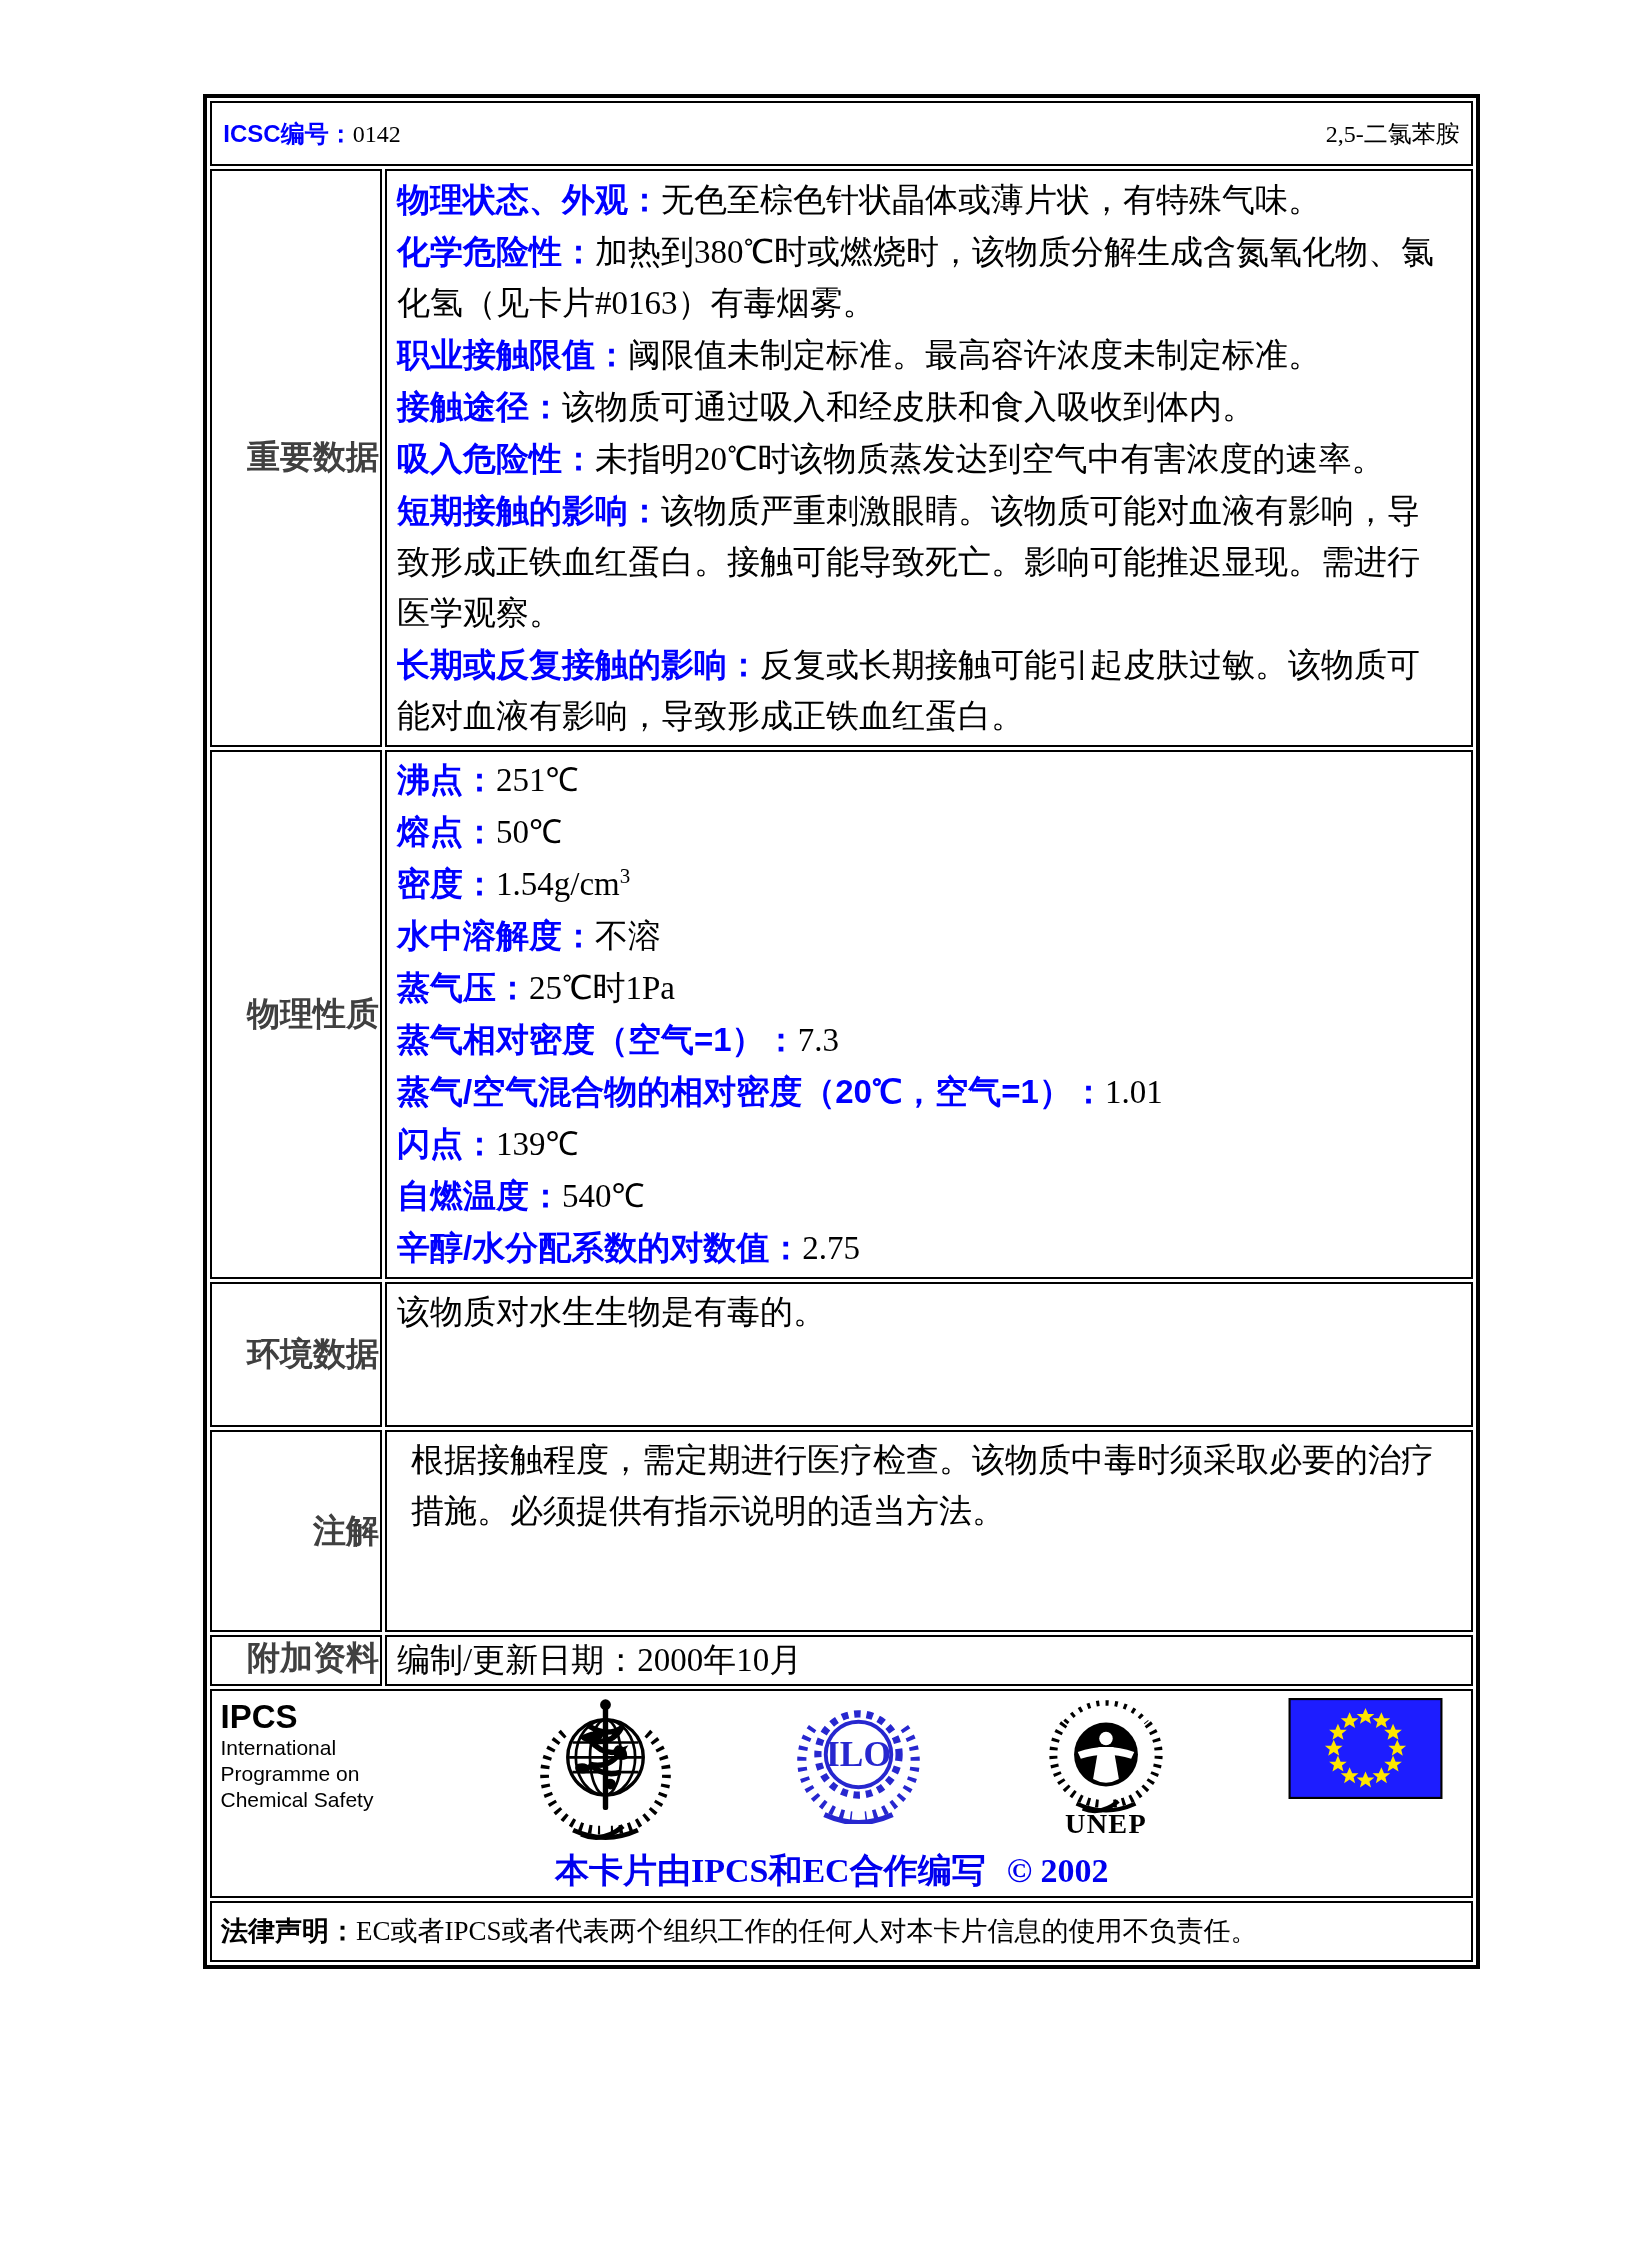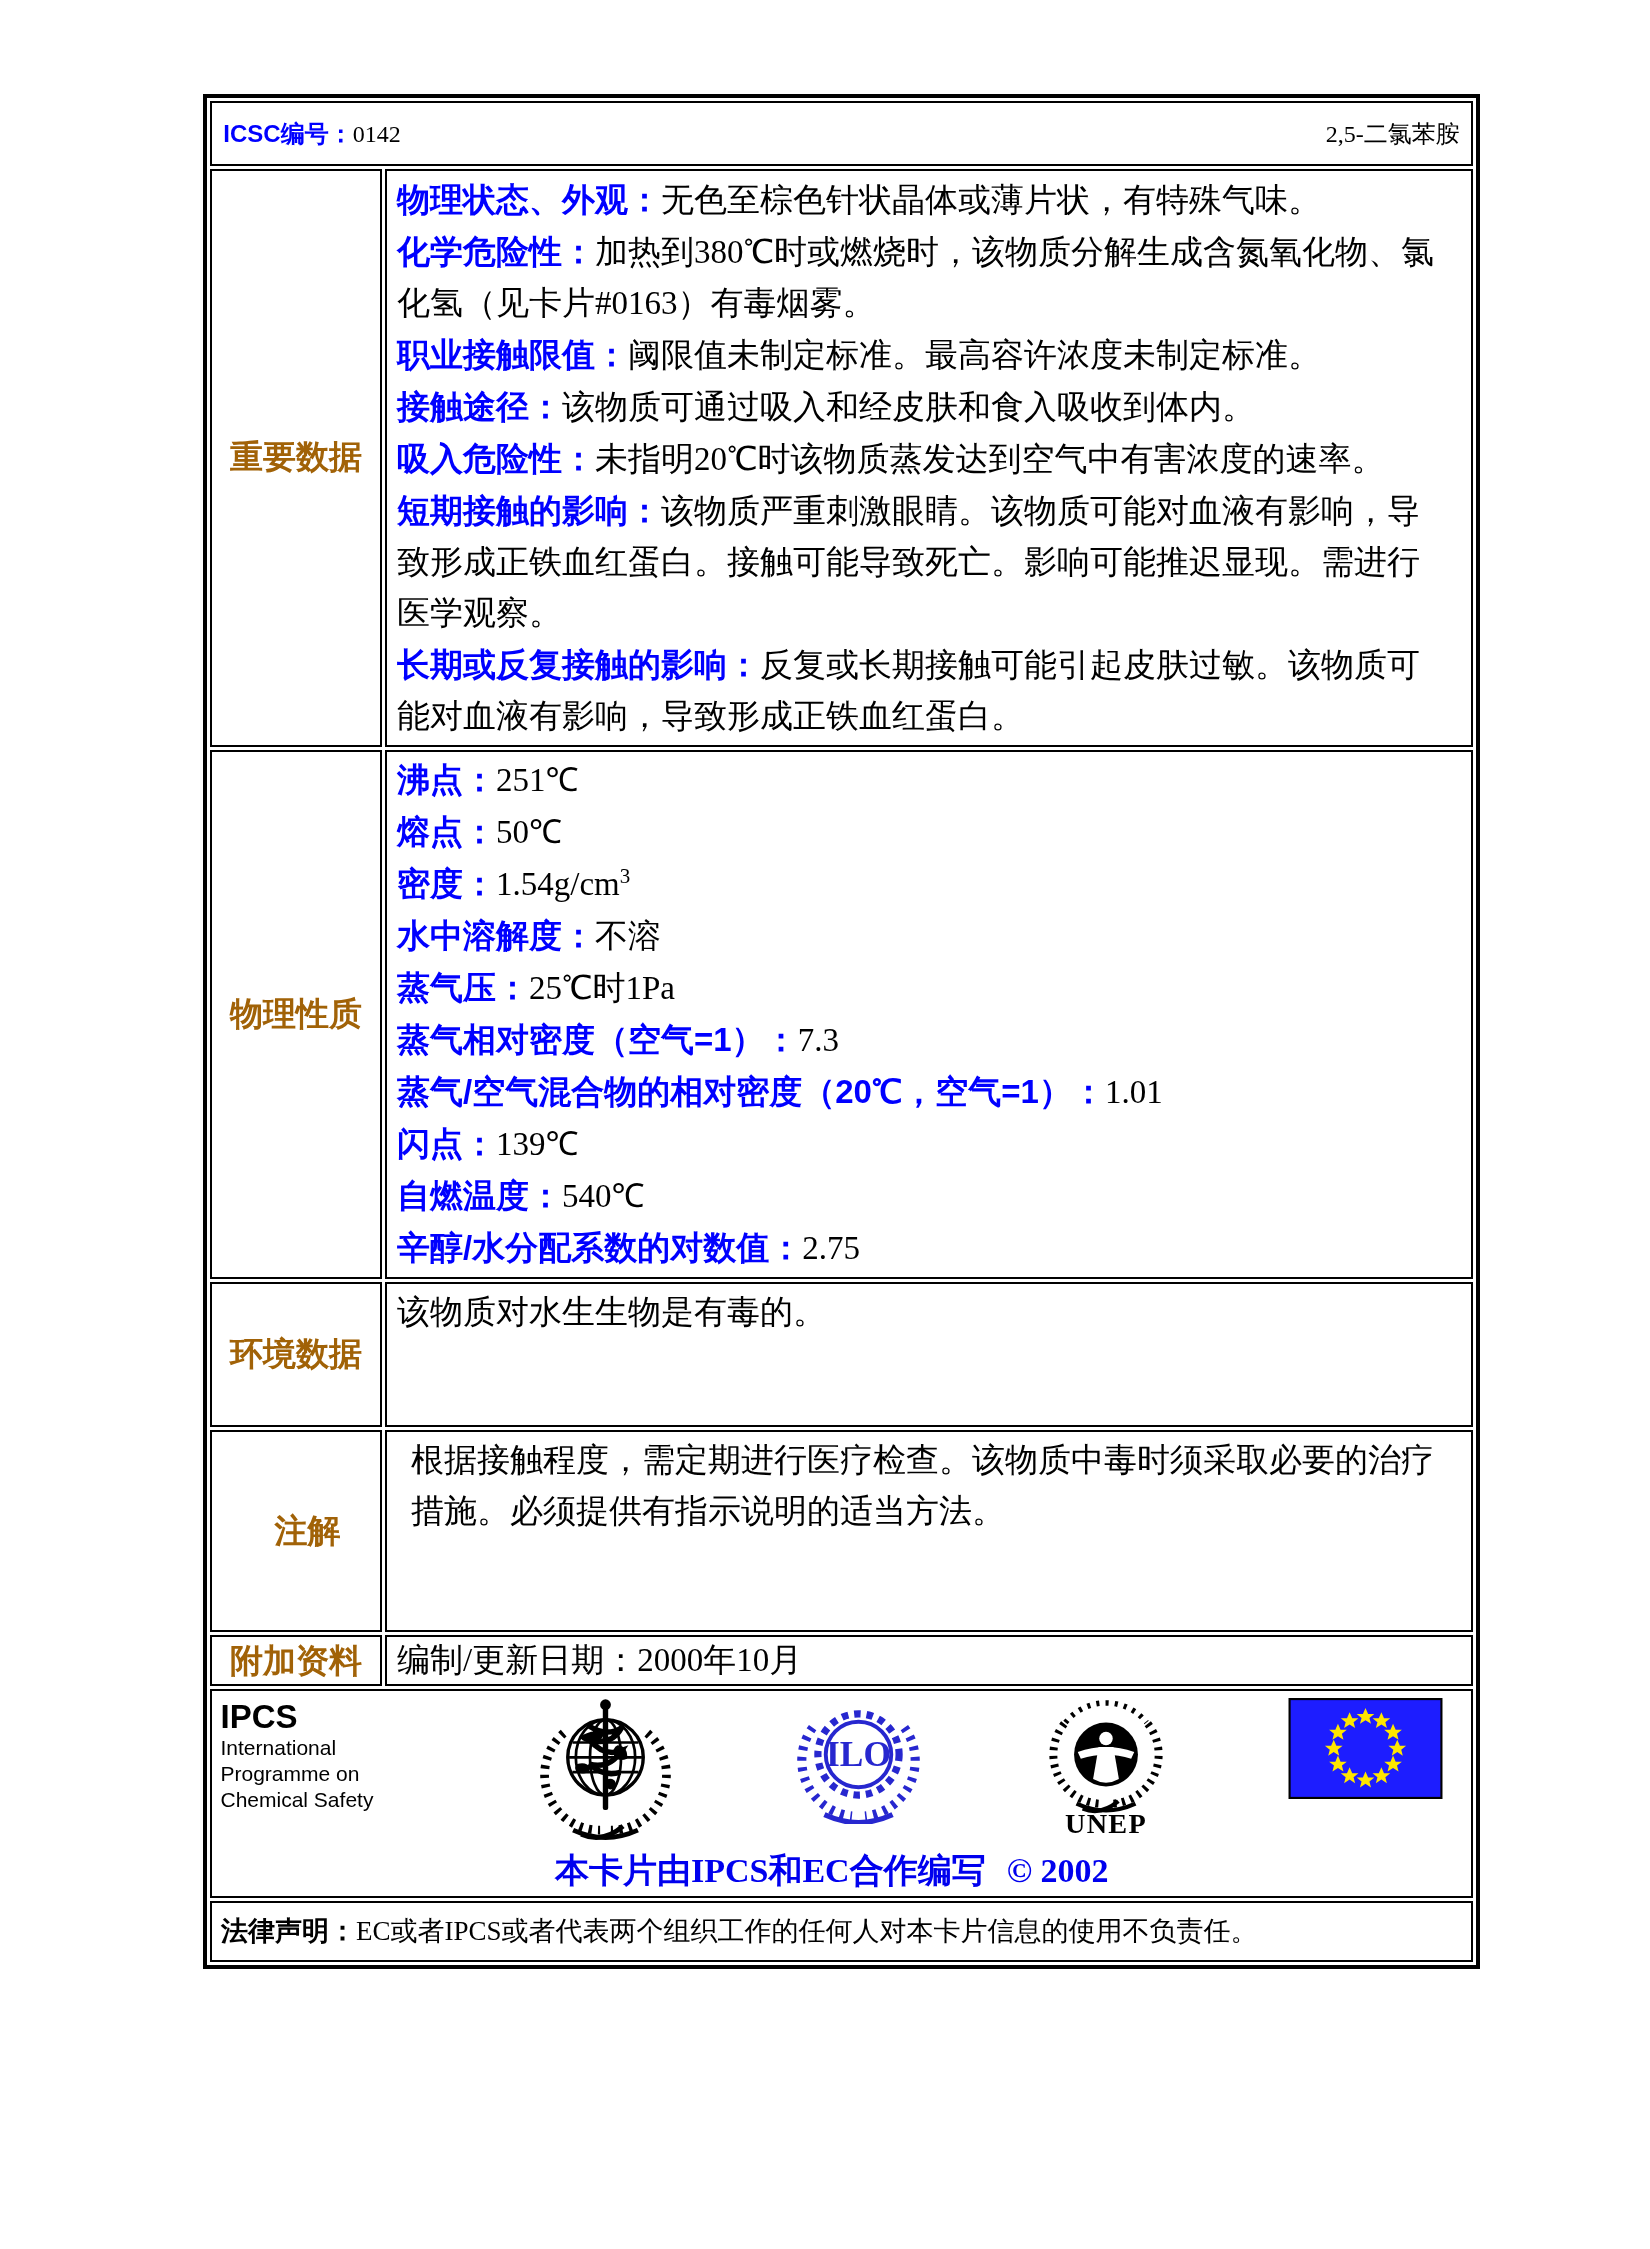--- a/index.html
+++ b/index.html
@@ -8,22 +8,22 @@
   .page-title{position:absolute;top:17px;left:0;width:100%;text-align:center;
         font-family:"Liberation Serif",serif;font-weight:900;font-size:55px;
         letter-spacing:11.3px;color:#ff0000;}
   table.card{position:absolute;top:94px;left:203px;width:1277px;
         border:4.3px solid #000;border-collapse:separate;border-spacing:3.5px;
         background:#fff;table-layout:fixed;}
   td{border:2.1px solid #000;background:#fff;}
   td.hdr{height:61px;vertical-align:middle;padding:0 11.3px;}
   .hdr-flex{display:flex;justify-content:space-between;align-items:center;font-size:24px;}
   .blue-label{color:#0000ff;font-weight:bold;font-family:"Liberation Sans",sans-serif;}
-  td.lblcell{text-align:center;vertical-align:middle;color:#a16207;font-weight:bold;
-        font-family:Liberation Sans, sans-serif;font-size:33px;}
+  td.lblcell{text-align:right;vertical-align:middle;color:#404040;font-weight:bold;
+        font-family:Liberation Mono, monospace;font-size:33px;}
   td.content{vertical-align:top;padding:2.8px 18.4px 2.8px 10px;font-size:33px;line-height:51px;}
   .phys-item,.imp-item{font-size:33px;line-height:51px;}
   sup.sup{font-size:21px;line-height:0;}
   td.h-env{height:135px;} td.h-note{height:193px;padding-left:24px;} td.h-add{height:41px;margin-top:32px;}
   td.h-add.content,td.h-add.lblcell{line-height:40px;}
   td.h-logos{height:196px;vertical-align:top;padding:7px 28px 1.4px 8.5px;}
   td.h-legal{height:57px;vertical-align:middle;padding:0 9px;font-size:27px;}
   .legal-label{color:#000;font-weight:bold;font-family:"Liberation Sans",sans-serif;}
   .logo-strip{display:flex;align-items:flex-start;justify-content:space-between;height:146px;}
   .ipcs-block{width:198px;}

